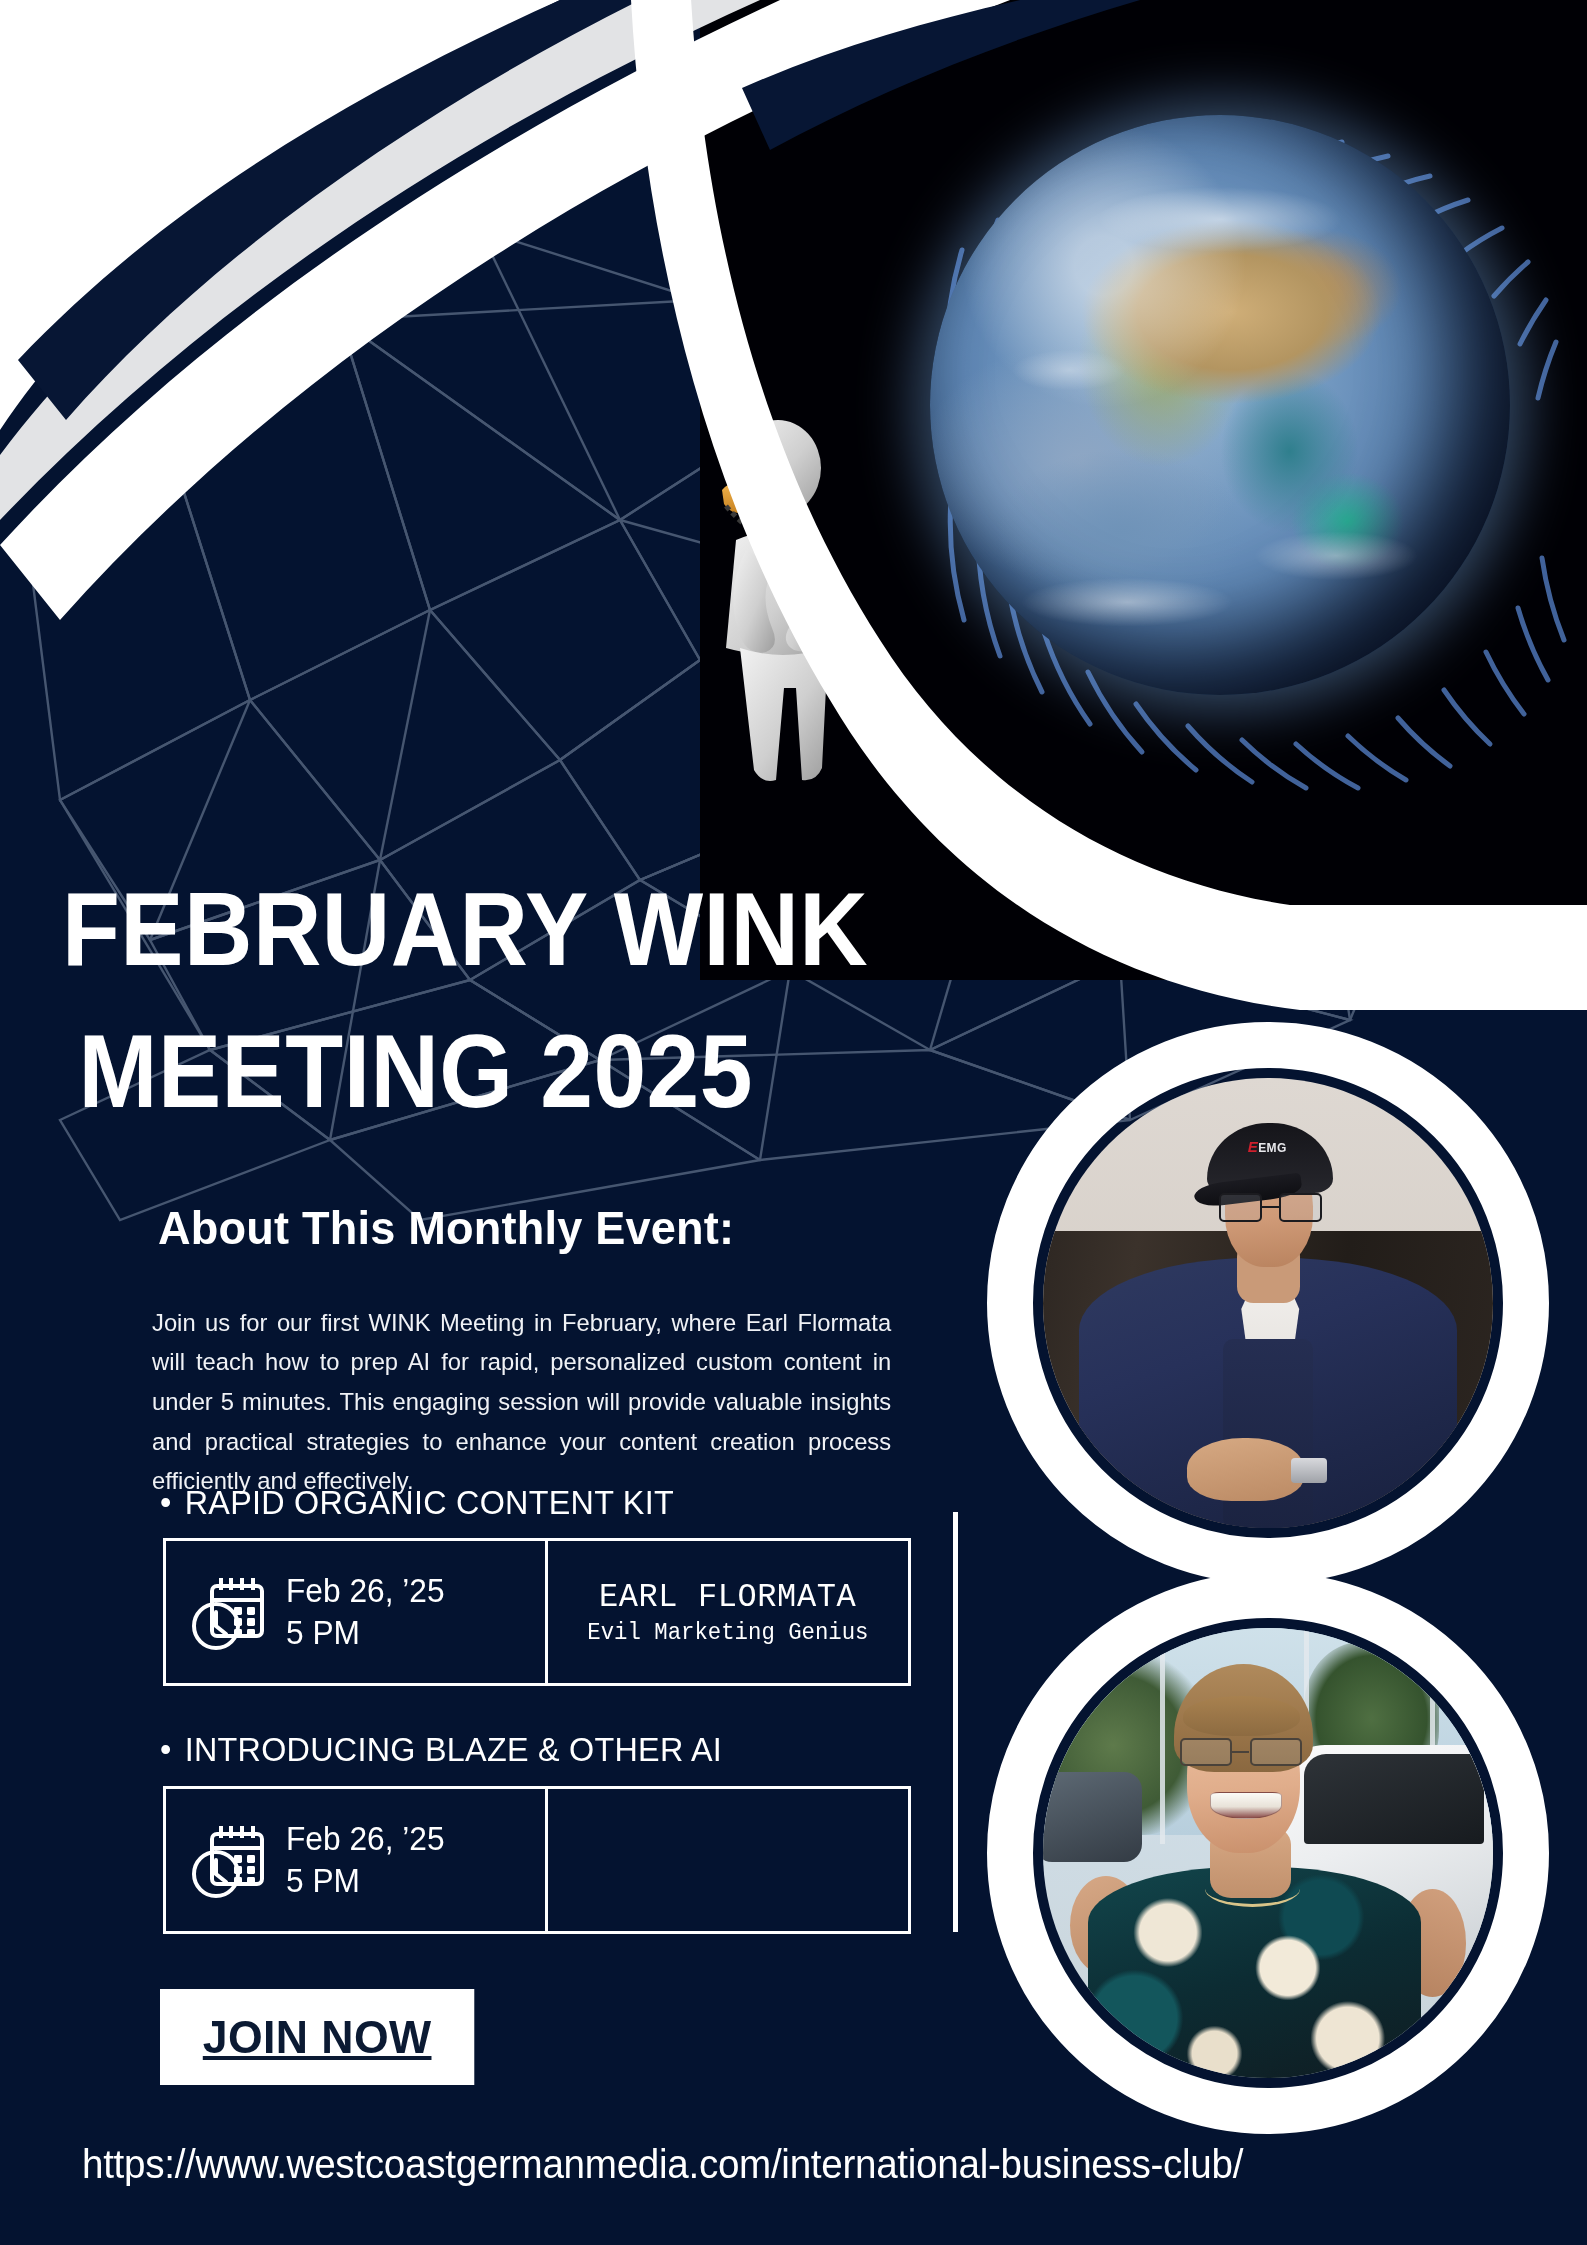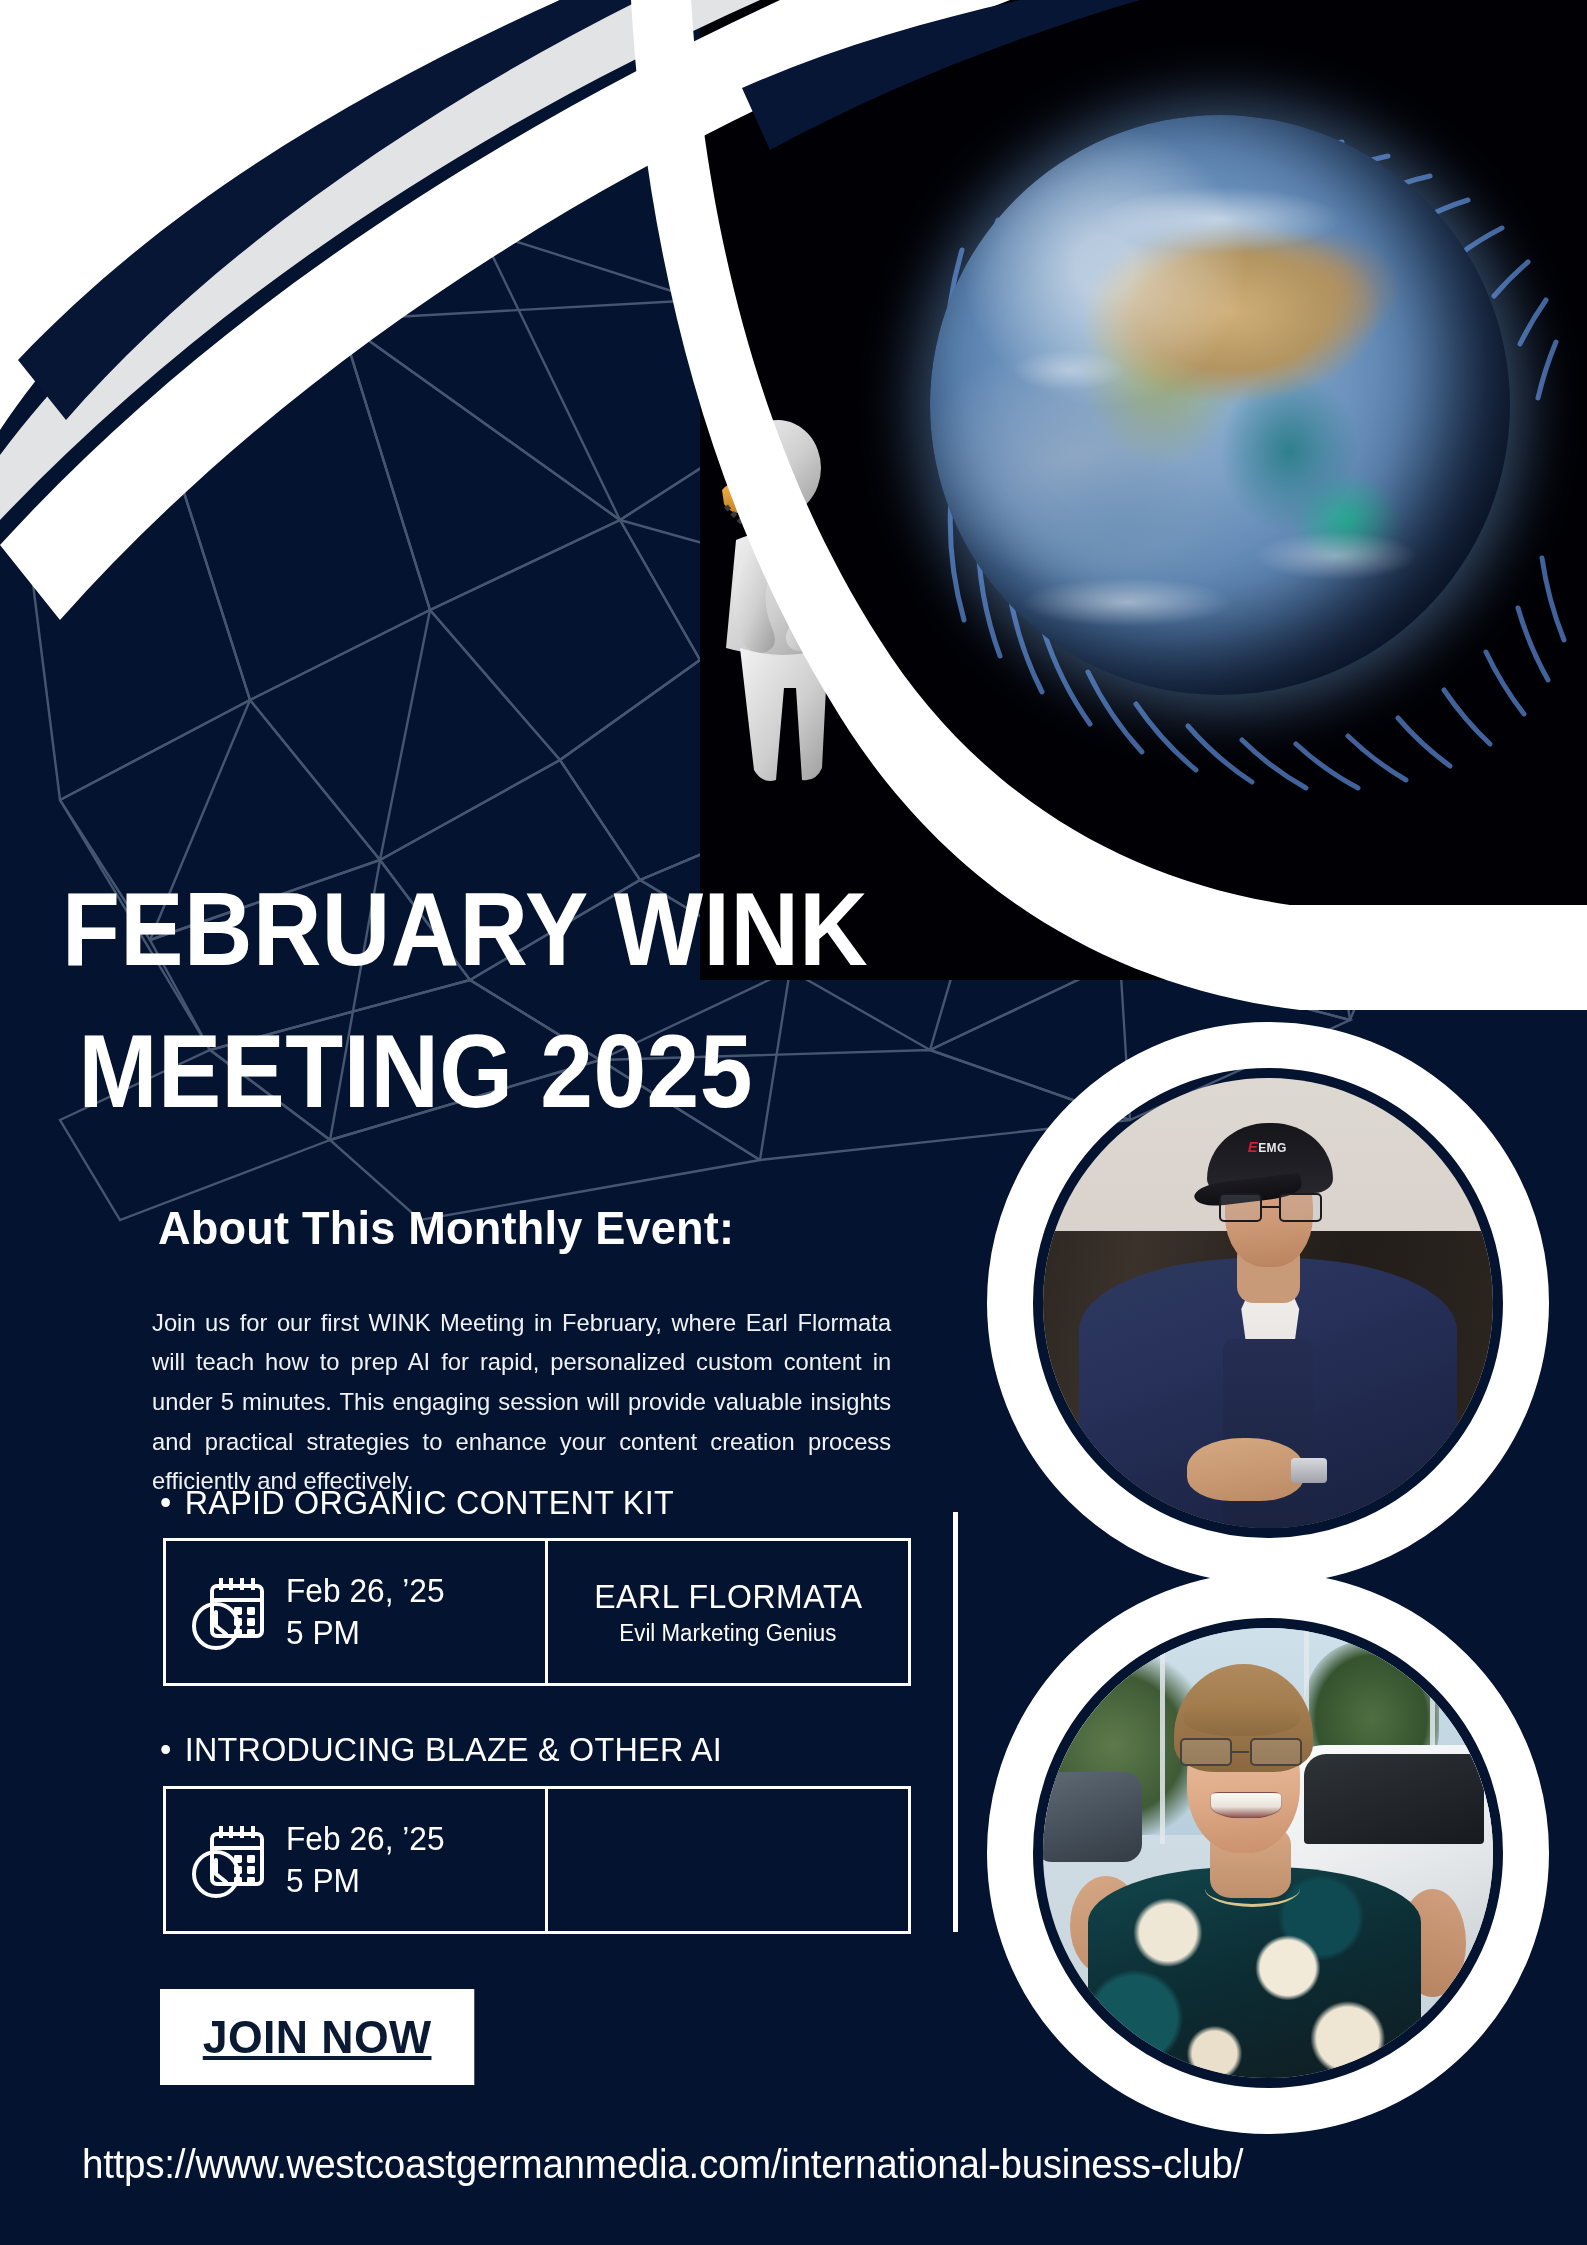--- a/index.html
+++ b/index.html
@@ -94,21 +94,21 @@
     display:flex;align-items:stretch;
     height:148px;
   }
   .ib-left{
     width:382px;display:flex;align-items:center;gap:16px;
     padding-left:26px;border-right:3px solid #ffffff;
   }
   .ib-when{font-size:33px;line-height:1.26;color:#fff;font-weight:400;
     transform:scaleX(.96);transform-origin:left center;}
   .ib-right{
-    flex:1;display:flex;flex-direction:column;align-items:center;justify-content:center;gap:4px;
+    flex:1;display:flex;flex-direction:column;align-items:center;justify-content:center;gap:4px;font-family:Liberation Mono, monospace;
   }
   .ib-name{font-size:33px;letter-spacing:.6px;color:#fff;
     transform:scaleX(.97);transform-origin:center;}
   .ib-role{font-size:23px;color:#fff;font-weight:400;
     transform:scaleX(.97);transform-origin:center;}
 
   .vdivider{
     position:absolute;left:953px;top:1512px;width:5px;height:420px;background:#ffffff;
   }
 

